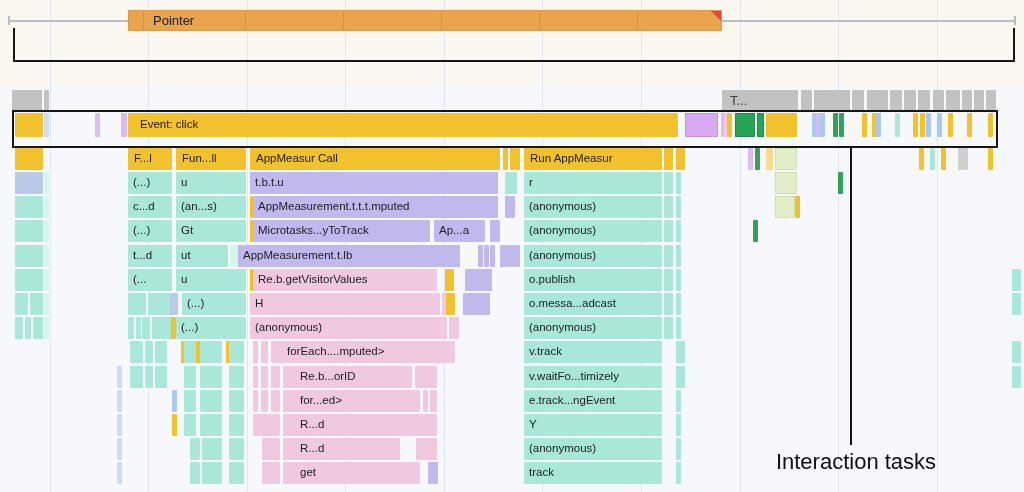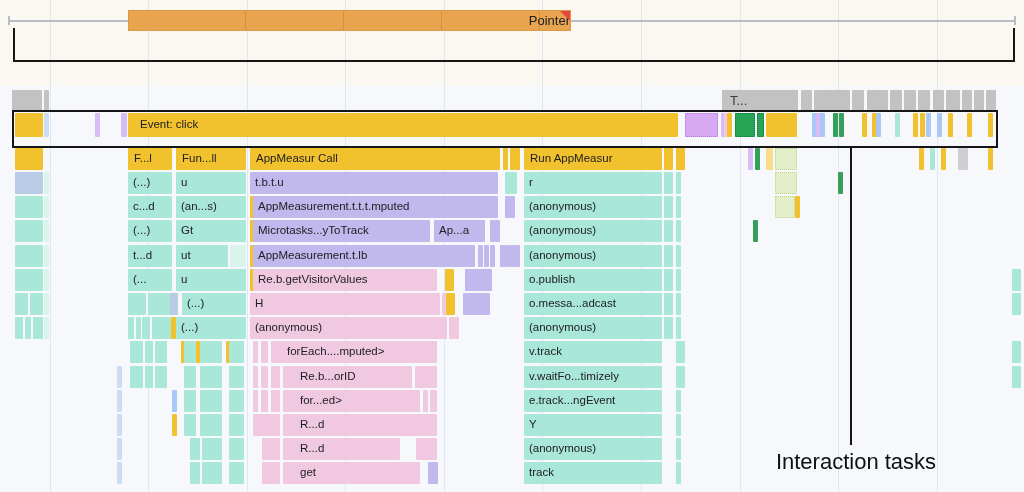--- a/index.html
+++ b/index.html
@@ -12,26 +12,26 @@
   .gridline{position:absolute;top:0;width:1px;height:492px;z-index:1;}
   .bar{
     position:absolute;z-index:2;box-sizing:border-box;border-radius:1px;
     font-size:11.5px;color:#202124;line-height:21px;white-space:nowrap;
     overflow:hidden;padding-left:5px;
   }
   
   .whisker{position:absolute;left:8px;top:20px;width:1008px;height:2px;background:#B9BDC4;z-index:1;}
   .whisker-tick{position:absolute;top:16px;width:2px;height:9px;background:#B9BDC4;z-index:1;}
   .pointer-bar{
-    position:absolute;left:128px;top:10px;width:443px;height:21px;z-index:2;
+    position:absolute;left:128px;top:10px;width:594px;height:21px;z-index:2;
     background:#E8A44E;
     background-image:repeating-linear-gradient(90deg,rgba(0,0,0,0) 0 97px,rgba(0,0,0,0.10) 97px 98px);
     background-position:19px 0;
     border:1px solid #DD9A42;box-sizing:border-box;
-    font-size:13px;color:#202124;line-height:19px;padding-left:8px;text-align:right;
+    font-size:13px;color:#202124;line-height:19px;padding-left:24px;
   }
   .corner-triangle{
     position:absolute;right:0;top:0;width:0;height:0;z-index:3;
     border-left:10px solid transparent;border-top:10px solid #E4473C;
   }
   
   .bracket-h{position:absolute;left:13px;top:60px;width:1002px;height:2px;background:#161616;z-index:9;}
   .bracket-v{position:absolute;top:28px;width:2px;height:34px;background:#161616;z-index:9;}
   .annot-label{
     position:absolute;left:0;top:47px;width:1024px;text-align:center;z-index:10;
@@ -201,21 +201,21 @@
       <div class="bar" style="left: 524px; top: 220px; width: 138px; height: 22px; background: rgb(169, 231, 216); line-height: 21px;">(anonymous)</div>
       <div class="bar" style="left: 664px; top: 220px; width: 9px; height: 22px; background: rgb(169, 231, 216); line-height: 21px;"></div>
       <div class="bar" style="left: 676px; top: 220px; width: 2px; height: 22px; background: rgb(169, 231, 216); line-height: 21px;"></div>
       <div class="bar" style="left: 753px; top: 220px; width: 3px; height: 22px; background: rgb(52, 160, 90); line-height: 21px;"></div>
       <div class="bar" style="left: 15px; top: 245px; width: 28px; height: 22px; background: rgb(169, 231, 216); line-height: 21px;"></div>
       <div class="bar" style="left: 44px; top: 245px; width: 4px; height: 22px; background: rgb(216, 244, 235); line-height: 21px;"></div>
       <div class="bar" style="left: 128px; top: 245px; width: 44px; height: 22px; background: rgb(169, 231, 216); line-height: 21px;">t...d</div>
       <div class="bar" style="left: 176px; top: 245px; width: 52px; height: 22px; background: rgb(169, 231, 216); line-height: 21px;">ut</div>
       <div class="bar" style="left: 230px; top: 245px; width: 16px; height: 22px; background: rgb(216, 244, 235); line-height: 21px;"></div>
       <div class="bar" style="left: 250px; top: 245px; width: 2px; height: 22px; background: rgb(242, 193, 46); line-height: 21px;"></div>
-      <div class="bar" style="left: 253px; top: 245px; width: 222px; height: 22px; background: rgb(193, 185, 238); line-height: 21px;">AppMeasurement.t.lb</div>
+      <div class="bar" style="left: 238px; top: 245px; width: 222px; height: 22px; background: rgb(193, 185, 238); line-height: 21px;">AppMeasurement.t.lb</div>
       <div class="bar" style="left: 478px; top: 245px; width: 4px; height: 22px; background: rgb(193, 185, 238); line-height: 21px;"></div>
       <div class="bar" style="left: 484px; top: 245px; width: 4px; height: 22px; background: rgb(193, 185, 238); line-height: 21px;"></div>
       <div class="bar" style="left: 490px; top: 245px; width: 4px; height: 22px; background: rgb(193, 185, 238); line-height: 21px;"></div>
       <div class="bar" style="left: 500px; top: 245px; width: 3px; height: 22px; background: rgb(193, 185, 238); line-height: 21px;"></div>
       <div class="bar" style="left: 505px; top: 245px; width: 3px; height: 22px; background: rgb(193, 185, 238); line-height: 21px;"></div>
       <div class="bar" style="left: 510px; top: 245px; width: 3px; height: 22px; background: rgb(193, 185, 238); line-height: 21px;"></div>
       <div class="bar" style="left: 515px; top: 245px; width: 3px; height: 22px; background: rgb(193, 185, 238); line-height: 21px;"></div>
       <div class="bar" style="left: 524px; top: 245px; width: 138px; height: 22px; background: rgb(169, 231, 216); line-height: 21px;">(anonymous)</div>
       <div class="bar" style="left: 664px; top: 245px; width: 9px; height: 22px; background: rgb(169, 231, 216); line-height: 21px;"></div>
       <div class="bar" style="left: 676px; top: 245px; width: 2px; height: 22px; background: rgb(169, 231, 216); line-height: 21px;"></div>
@@ -268,21 +268,21 @@
       <div class="bar" style="left: 145px; top: 341px; width: 8px; height: 22px; background: rgb(169, 231, 216); line-height: 21px;"></div>
       <div class="bar" style="left: 155px; top: 341px; width: 12px; height: 22px; background: rgb(169, 231, 216); line-height: 21px;"></div>
       <div class="bar" style="left: 181px; top: 341px; width: 2px; height: 22px; background: rgb(242, 193, 46); line-height: 21px;"></div>
       <div class="bar" style="left: 184px; top: 341px; width: 12px; height: 22px; background: rgb(169, 231, 216); line-height: 21px;"></div>
       <div class="bar" style="left: 196px; top: 341px; width: 3px; height: 22px; background: rgb(242, 193, 46); line-height: 21px;"></div>
       <div class="bar" style="left: 200px; top: 341px; width: 22px; height: 22px; background: rgb(169, 231, 216); line-height: 21px;"></div>
       <div class="bar" style="left: 226px; top: 341px; width: 2px; height: 22px; background: rgb(242, 193, 46); line-height: 21px;"></div>
       <div class="bar" style="left: 229px; top: 341px; width: 15px; height: 22px; background: rgb(169, 231, 216); line-height: 21px;"></div>
       <div class="bar" style="left: 253px; top: 341px; width: 5px; height: 22px; background: rgb(240, 201, 224); line-height: 21px;"></div>
       <div class="bar" style="left: 261px; top: 341px; width: 7px; height: 22px; background: rgb(240, 201, 224); line-height: 21px;"></div>
-      <div class="bar" style="left: 271px; top: 341px; width: 166px; height: 22px; background: rgb(240, 201, 224); line-height: 21px; padding-left: 16px;">forEach....mputed&gt;</div>
+      <div class="bar" style="left: 271px; top: 341px; width: 184px; height: 22px; background: rgb(240, 201, 224); line-height: 21px; padding-left: 16px;">forEach....mputed&gt;</div>
       <div class="bar" style="left: 524px; top: 341px; width: 138px; height: 22px; background: rgb(169, 231, 216); line-height: 21px;">v.track</div>
       <div class="bar" style="left: 676px; top: 341px; width: 2px; height: 22px; background: rgb(169, 231, 216); line-height: 21px;"></div>
       <div class="bar" style="left: 680px; top: 341px; width: 2px; height: 22px; background: rgb(169, 231, 216); line-height: 21px;"></div>
       <div class="bar" style="left: 1012px; top: 341px; width: 9px; height: 22px; background: rgb(169, 231, 216); line-height: 21px;"></div>
       <div class="bar" style="left: 117px; top: 366px; width: 2px; height: 22px; background: rgb(203, 221, 245); line-height: 21px;"></div>
       <div class="bar" style="left: 130px; top: 366px; width: 13px; height: 22px; background: rgb(169, 231, 216); line-height: 21px;"></div>
       <div class="bar" style="left: 145px; top: 366px; width: 8px; height: 22px; background: rgb(169, 231, 216); line-height: 21px;"></div>
       <div class="bar" style="left: 155px; top: 366px; width: 12px; height: 22px; background: rgb(169, 231, 216); line-height: 21px;"></div>
       <div class="bar" style="left: 184px; top: 366px; width: 12px; height: 22px; background: rgb(169, 231, 216); line-height: 21px;"></div>
       <div class="bar" style="left: 200px; top: 366px; width: 22px; height: 22px; background: rgb(169, 231, 216); line-height: 21px;"></div>

